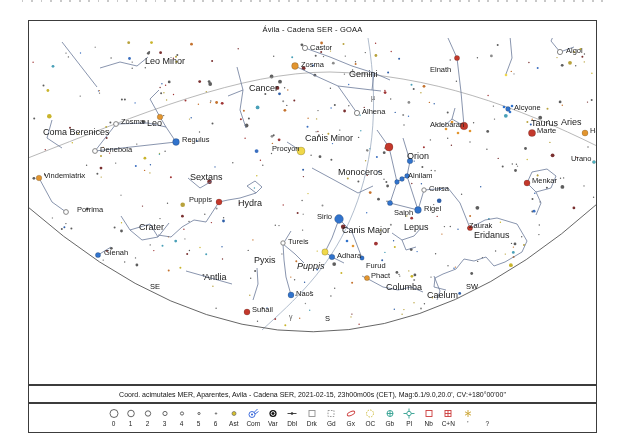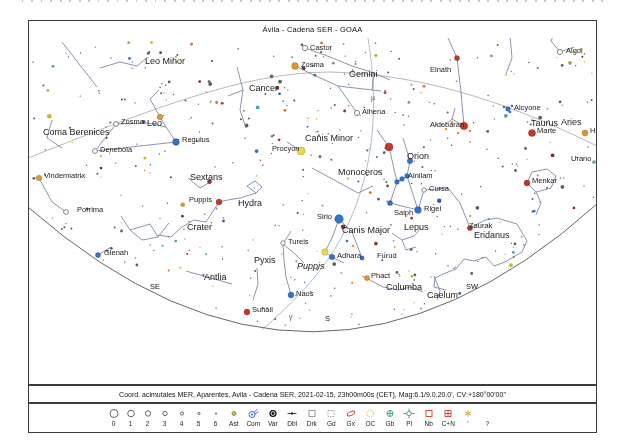--- a/index.html
+++ b/index.html
@@ -591,40 +591,40 @@
           <div class="slabel" style="left: 160px; top: 158px;">Puppis</div>
           <div class="slabel" style="left: 503px; top: 139px;">Menkar</div>
           <div class="slabel" style="left: 542px; top: 117px;">Urano</div>
           <div class="slabel" style="left: 379px; top: 134px;">Alnilam</div>
           <div class="slabel" style="left: 400px; top: 147px;">Cursa</div>
           <div class="slabel" style="left: 395px; top: 167px;">Rigel</div>
           <div class="slabel" style="left: 365px; top: 171px;">Saiph</div>
           <div class="slabel" style="left: 416px; top: 184px; margin-left: 24px;">Zaurak</div>
           <div class="slabel" style="left: 288px; top: 175px;">Sirio</div>
           <div class="slabel" style="left: 308px; top: 214px;">Adhara</div>
-          <div class="slabel" style="left: 337px; top: 214px; margin-left: 11px;">Furud</div>
+          <div class="slabel" style="left: 337px; top: 224px;">Furud</div>
           <div class="slabel" style="left: 342px; top: 234px;">Phact</div>
           <div class="slabel" style="left: 259px; top: 200px;">Tureis</div>
           <div class="slabel" style="left: 267px; top: 252px;">Naos</div>
           <div class="slabel" style="left: 223px; top: 268px;">Suhail</div>
           <div class="slabel" style="left: 75px; top: 211px;">Gienah</div>
           <div class="slabel" style="left: 42px; top: 168px; padding-left: 6px;">Porrima</div>
           <div class="clabel" style="left: 116px; top: 19px;">Leo Minor</div>
           <div class="clabel" style="left: 320px; top: 32px;">Gemini</div>
           <div class="clabel" style="left: 220px; top: 46px;">Cancer</div>
           <div class="clabel" style="left: 476px; top: 81px; margin-left: 26px;">Taurus</div>
           <div class="clabel" style="left: 532px; top: 80px;">Aries</div>
           <div class="clabel" style="left: 14px; top: 90px;">Coma Berenices</div>
           <div class="clabel" style="left: 118px; top: 81px;">Leo</div>
           <div class="clabel" style="left: 276px; top: 96px;">Canis Minor</div>
           <div class="clabel" style="left: 309px; top: 130px;">Monoceros</div>
           <div class="clabel" style="left: 378px; top: 114px;">Orion</div>
           <div class="clabel" style="left: 161px; top: 135px;">Sextans</div>
           <div class="clabel" style="left: 209px; top: 161px;">Hydra</div>
-          <div class="clabel" style="left: 110px; top: 185px; margin-left: 48px;">Crater</div>
+          <div class="clabel" style="left: 110px; top: 185px;">Crater</div>
           <div class="clabel" style="left: 445px; top: 193px;">Eridanus</div>
           <div class="clabel" style="left: 375px; top: 185px;">Lepus</div>
           <div class="clabel" style="left: 313px; top: 188px;">Canis Major</div>
           <div class="clabel" style="left: 225px; top: 218px;">Pyxis</div>
           <div class="clabel" style="left: 268px; top: 224px; font-style: italic;">Puppis</div>
           <div class="clabel" style="left: 175px; top: 235px;">Antlia</div>
           <div class="clabel" style="left: 357px; top: 245px;">Columba</div>
           <div class="clabel" style="left: 398px; top: 253px;">Caelum</div>
           <div class="cardinal" style="left: 121px; top: 245px;">SE</div>
           <div class="cardinal" style="left: 296px; top: 277px;">S</div>

